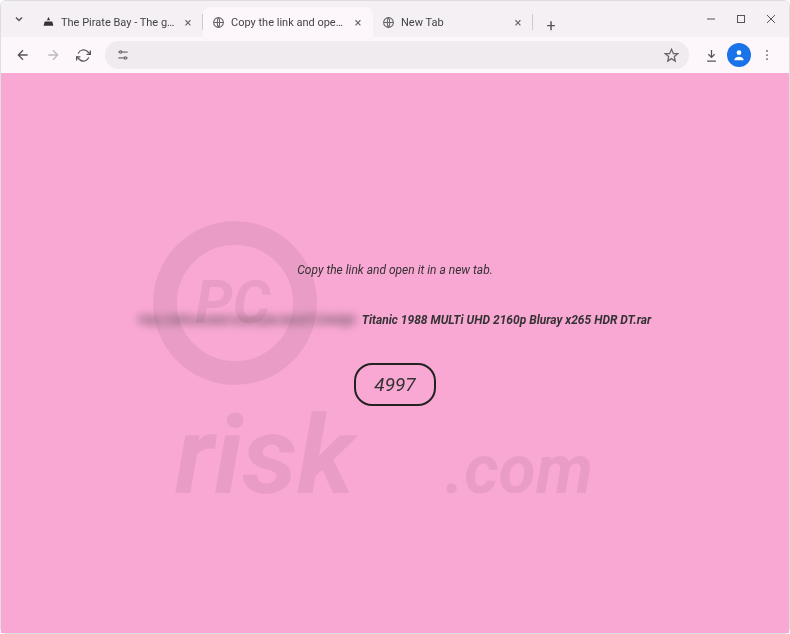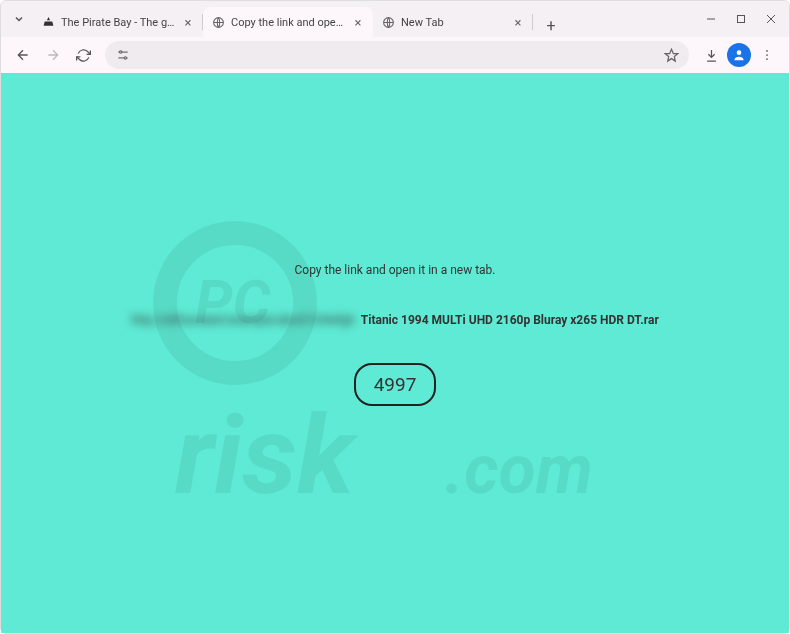--- a/index.html
+++ b/index.html
@@ -23,22 +23,22 @@
     
     .toolbar { height: 36px; background: #fdf7fb; display: flex; align-items: center; padding: 0 8px; gap: 2px; }
     .nav-btn { width: 28px; height: 28px; display: flex; align-items: center; justify-content: center; border-radius: 50%; color: #555; cursor: pointer; }
     .nav-btn.disabled { color: #bbb; cursor: default; }
     .omnibox { flex: 1; height: 28px; background: #f0ebef; border-radius: 14px; margin: 0 6px; display: flex; align-items: center; padding: 0 10px; }
     .omnibox-icon { width: 16px; height: 16px; display: flex; align-items: center; justify-content: center; color: #666; }
     .omnibox-star { margin-left: auto; }
     .toolbar-right { display: flex; gap: 2px; align-items: center; }
     .profile-btn { width: 24px; height: 24px; border-radius: 50%; background: #1a73e8; display: flex; align-items: center; justify-content: center; cursor: pointer; }
     
-    .content { flex: 1; background: #5eead4; position: relative; overflow: hidden; }
-    .page-body { padding-top: 190px; text-align: center; font-size: 12px; color: #333; position: relative; z-index: 2; }
+    .content { flex: 1; background: #f9a8d4; position: relative; overflow: hidden; }
+    .page-body { padding-top: 190px; text-align: center; font-size: 12px; color: #333; position: relative; z-index: 2; font-style: italic; }
     .line1 { margin-bottom: 36px; }
     .line2 { margin-bottom: 36px; display: flex; justify-content: center; align-items: center; gap: 6px; }
     .blur-link { filter: blur(4px); color: #333; font-weight: normal; }
     .filename { font-weight: bold; }
     .line3 { margin-bottom: 30px; }
     .password-box { display: inline-block; border: 2px solid #222; border-radius: 18px; padding: 8px 18px; font-size: 19px; font-weight: normal; }
     
     .watermark { position: absolute; inset: 0; display: flex; align-items: center; justify-content: center; pointer-events: none; z-index: 1; opacity: 0.06; }
     .watermark svg { width: 620px; height: 380px; }
   </style>
@@ -171,19 +171,19 @@
           <text x="110" y="160" font-size="60" font-style="italic" font-weight="bold">PC</text>
           <text x="90" y="330" font-size="110" font-weight="bold" font-style="italic">risk</text>
           <text x="360" y="330" font-size="68" font-weight="bold" font-style="italic">.com</text>
         </g>
       </svg>
     </div>
     <div class="page-body">
       <div class="line1">Copy the link and open it in a new tab.</div>
       <div class="line2">
         <span class="blur-link">http://obfuscated.example/abcd1234efgh</span>
-        <span class="filename">Titanic 1994 MULTi UHD 2160p Bluray x265 HDR DT.rar</span>
+        <span class="filename">Titanic 1988 MULTi UHD 2160p Bluray x265 HDR DT.rar</span>
       </div>
       <div class="password-box">4997</div>
     </div>
   </div>
 
 </div>
 
 </body></html>

